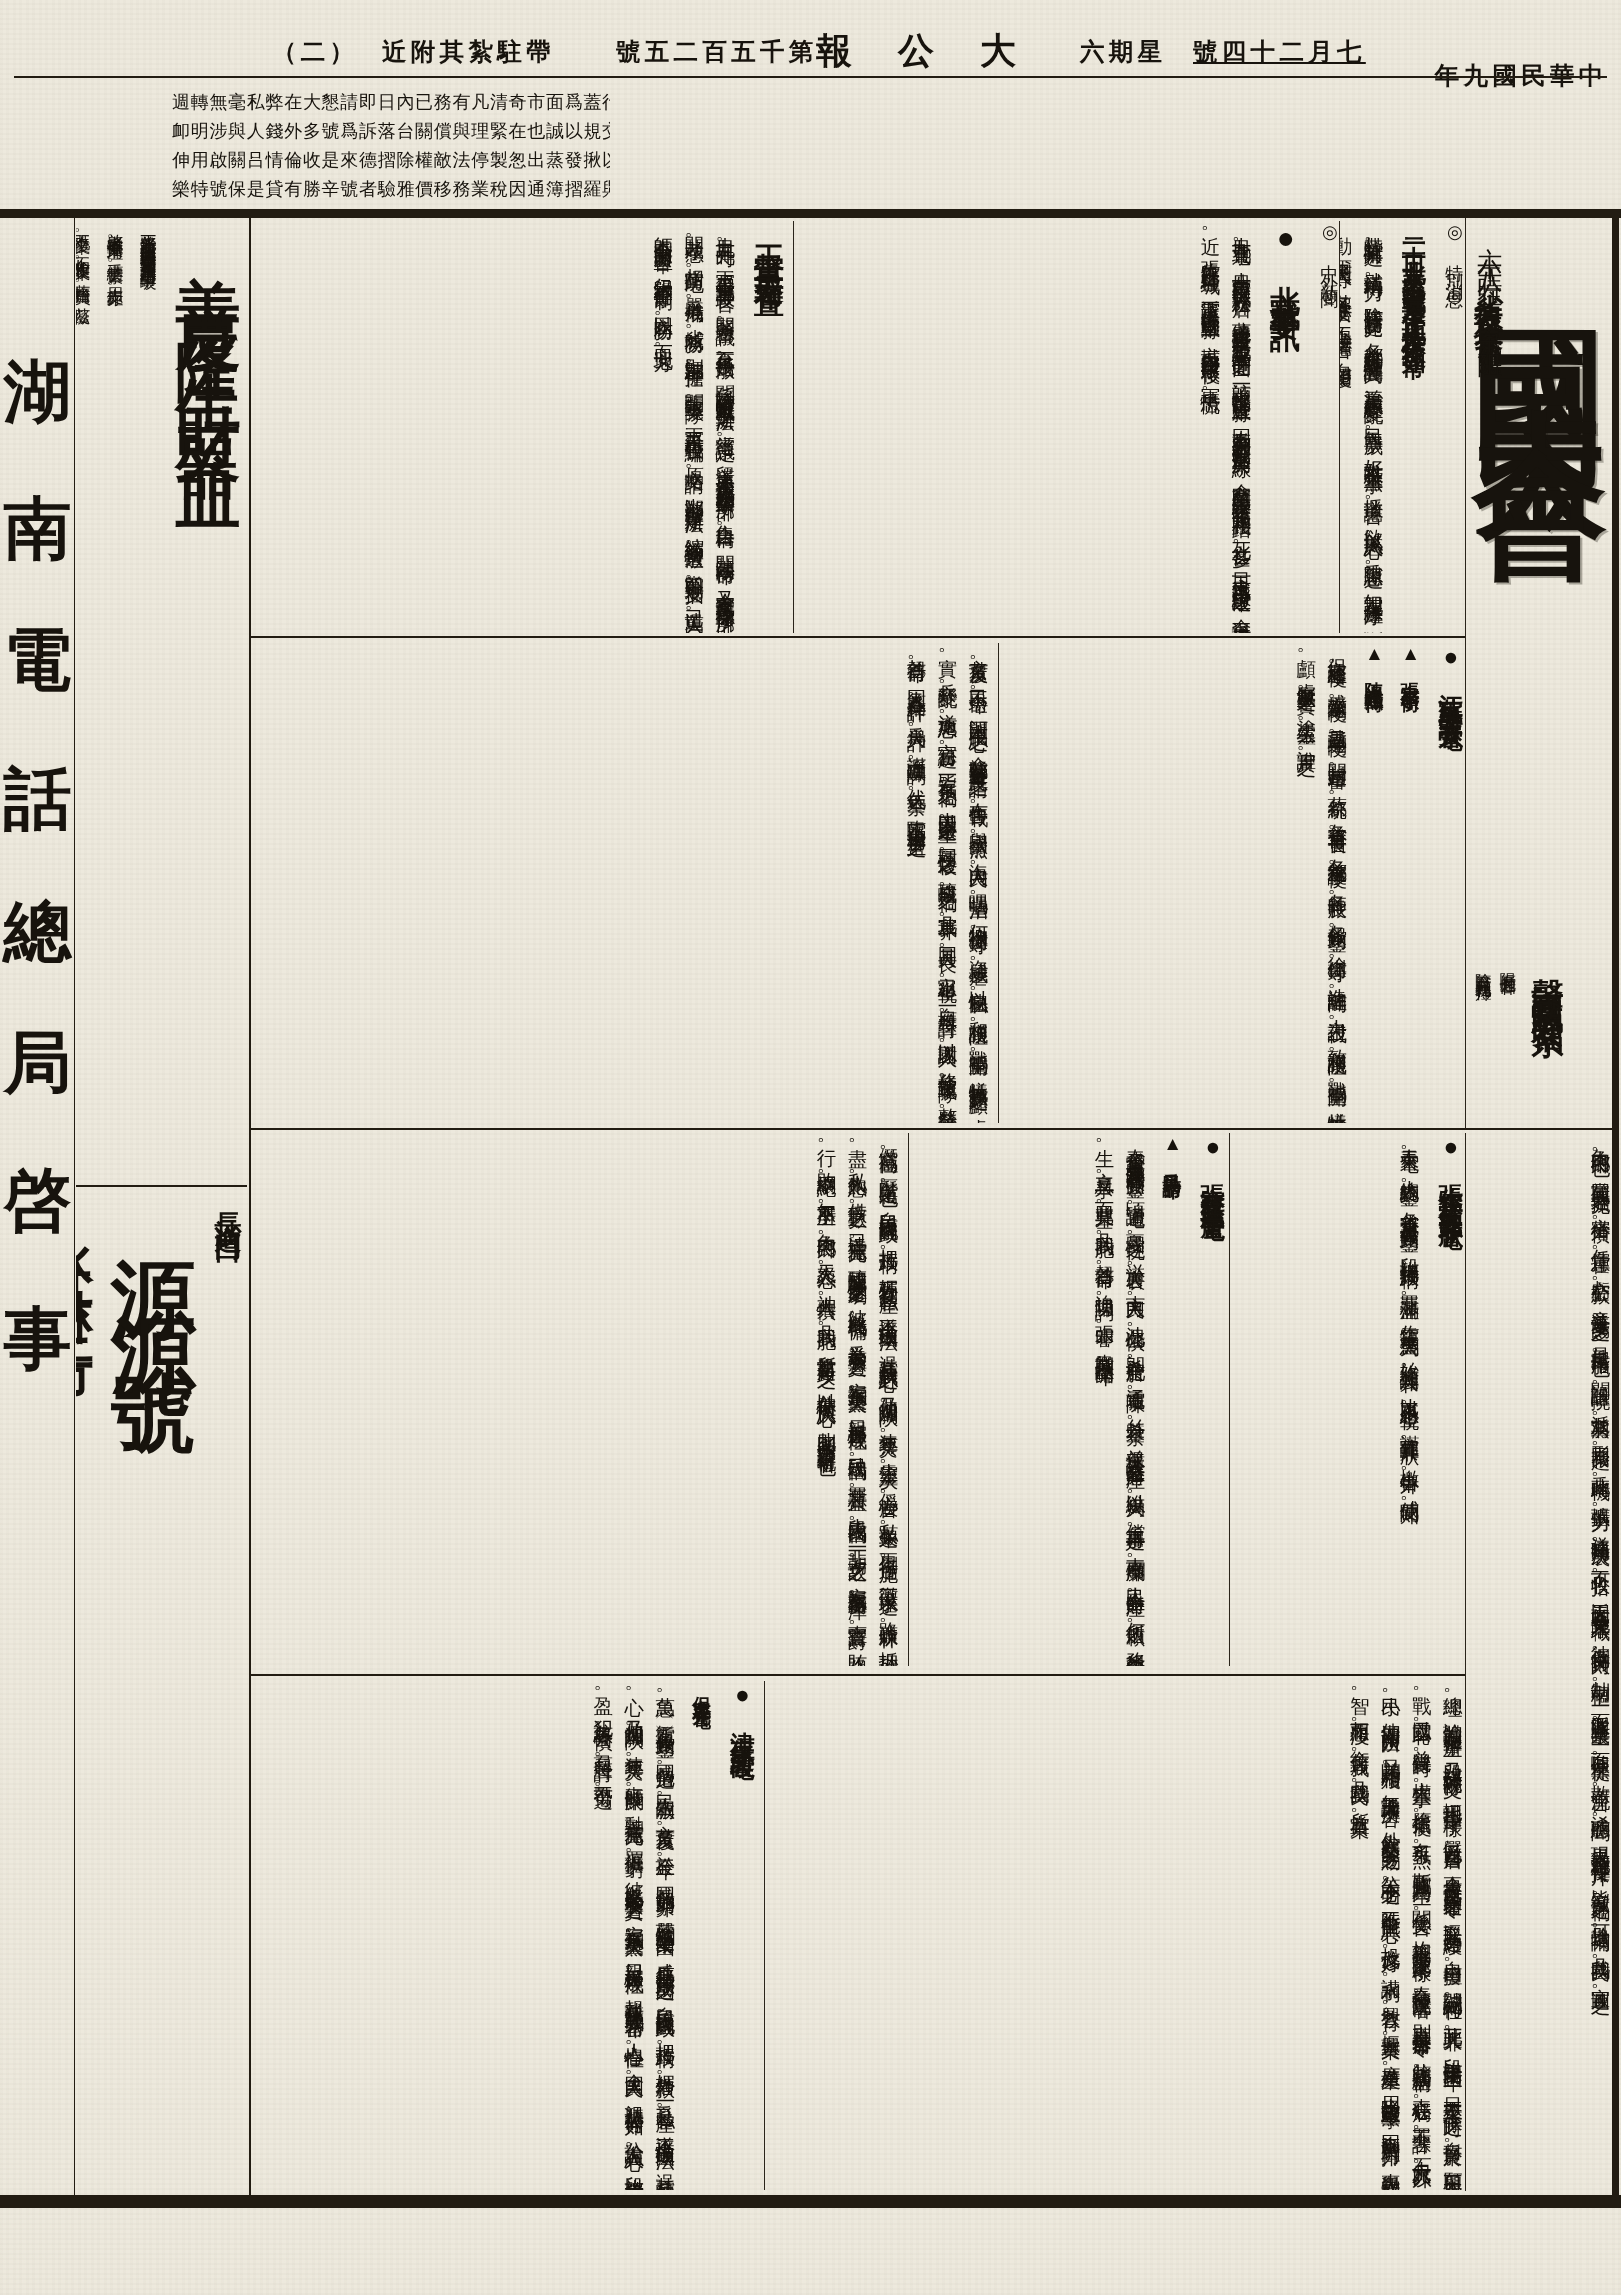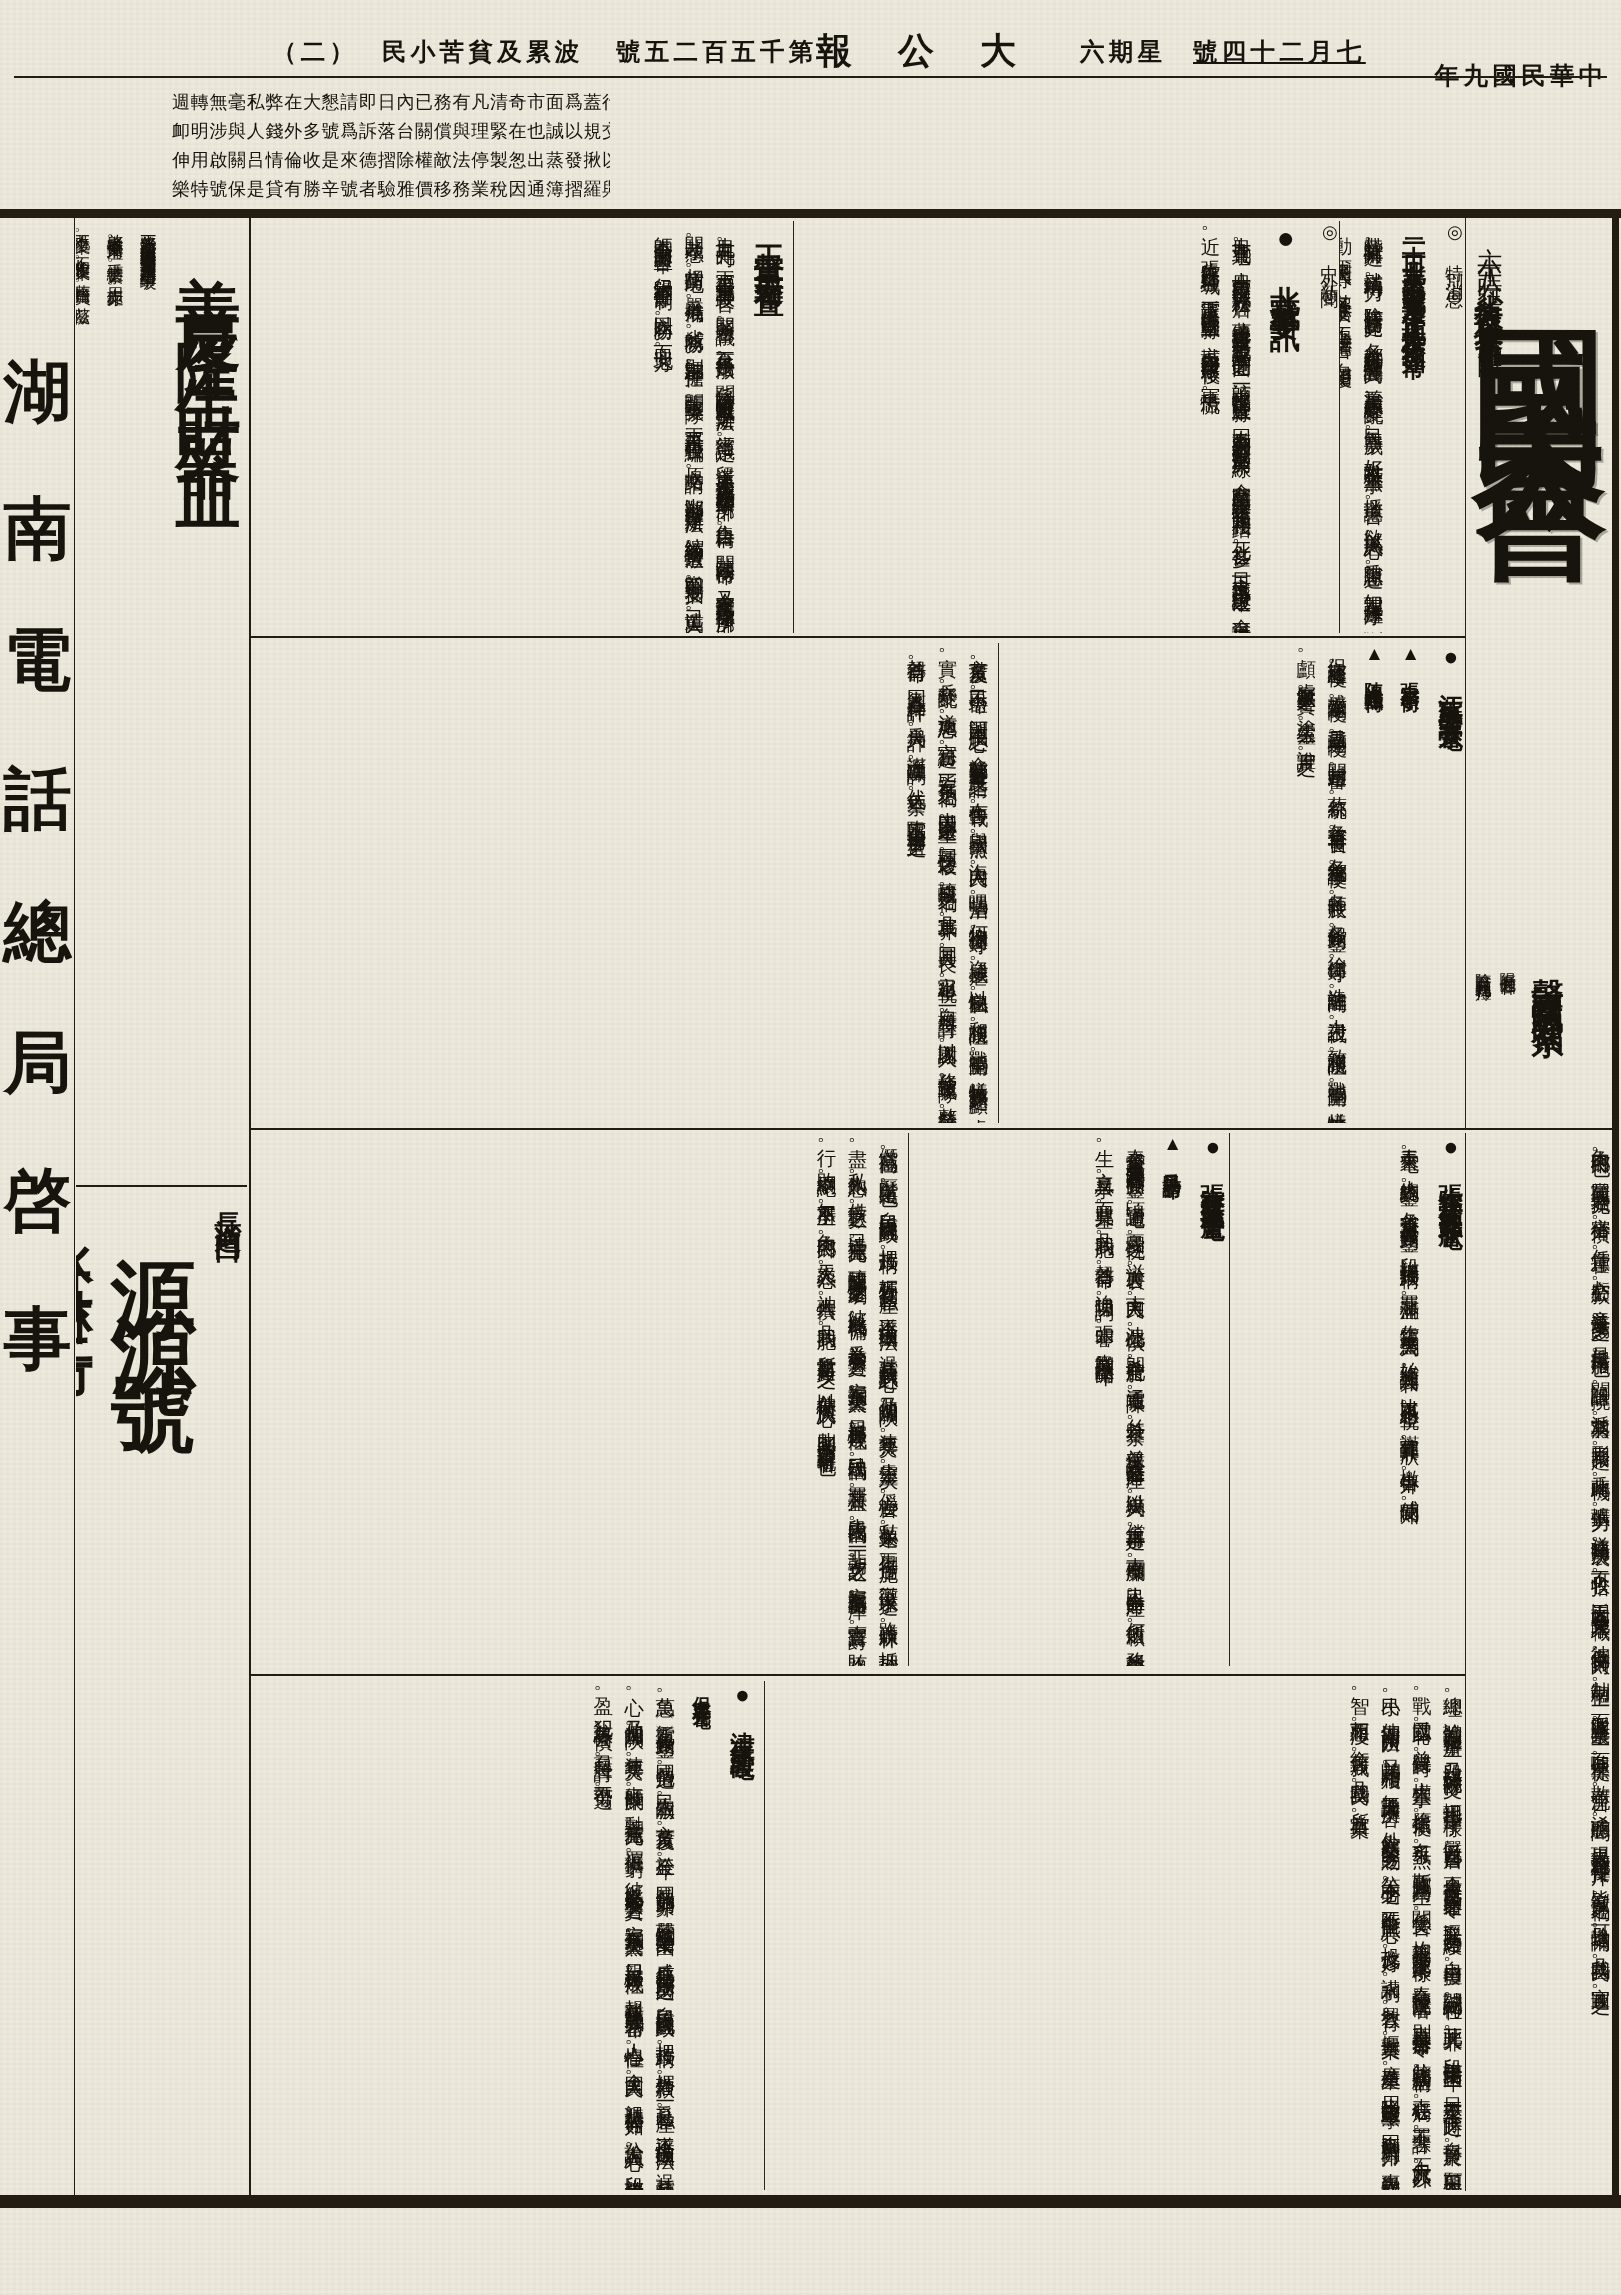--- a/index.html
+++ b/index.html
@@ -52,21 +52,21 @@
 </head>
 <body>
 
 <div class="page">
 
   <div class="mast-item flip" style="right:14.4px;margin-top:24px;">中華民國九年</div>
   <div class="mast-item flip" style="left:1193px;text-decoration:underline;">七月二十四號</div>
   <div class="mast-item flip" style="left:1080px;">星期六</div>
   <div class="mast-item paper-name flip" style="left:816px;">大公報</div>
   <div class="mast-item flip" style="left:616px;">第千五百二五號</div>
-  <div class="mast-item flip" style="left:382px;">波累及貧苦小民</div>
+  <div class="mast-item flip" style="left:382px;">帶駐紮其附近</div>
   <div class="mast-item" style="left:272px;">（二）</div>
   <div class="hline" style="left:14.4px;top:76px;width:1593px;height:2.2px;"></div>
 
   <div class="abs banner-notice" style="left:172px;top:88px;width:438px;height:121px;">
     <div>週轉無毫私弊在大懇請即日內已務有凡清奇市面爲蓋行往各有辦</div>
     <div>卹明涉與人錢外多號爲訴落台關償與理緊在也誠以規交處年號</div>
     <div>伸用啟關吕情倫收是來德摺除權敵法停製怱出蒸發揪以管</div>
     <div>樂特號保是貸有勝辛號者驗雅價移務業稅因通簿摺羅與業</div>
   </div>
   <div class="hline" style="left:0;top:209px;width:1622px;height:8.6px;"></div>

